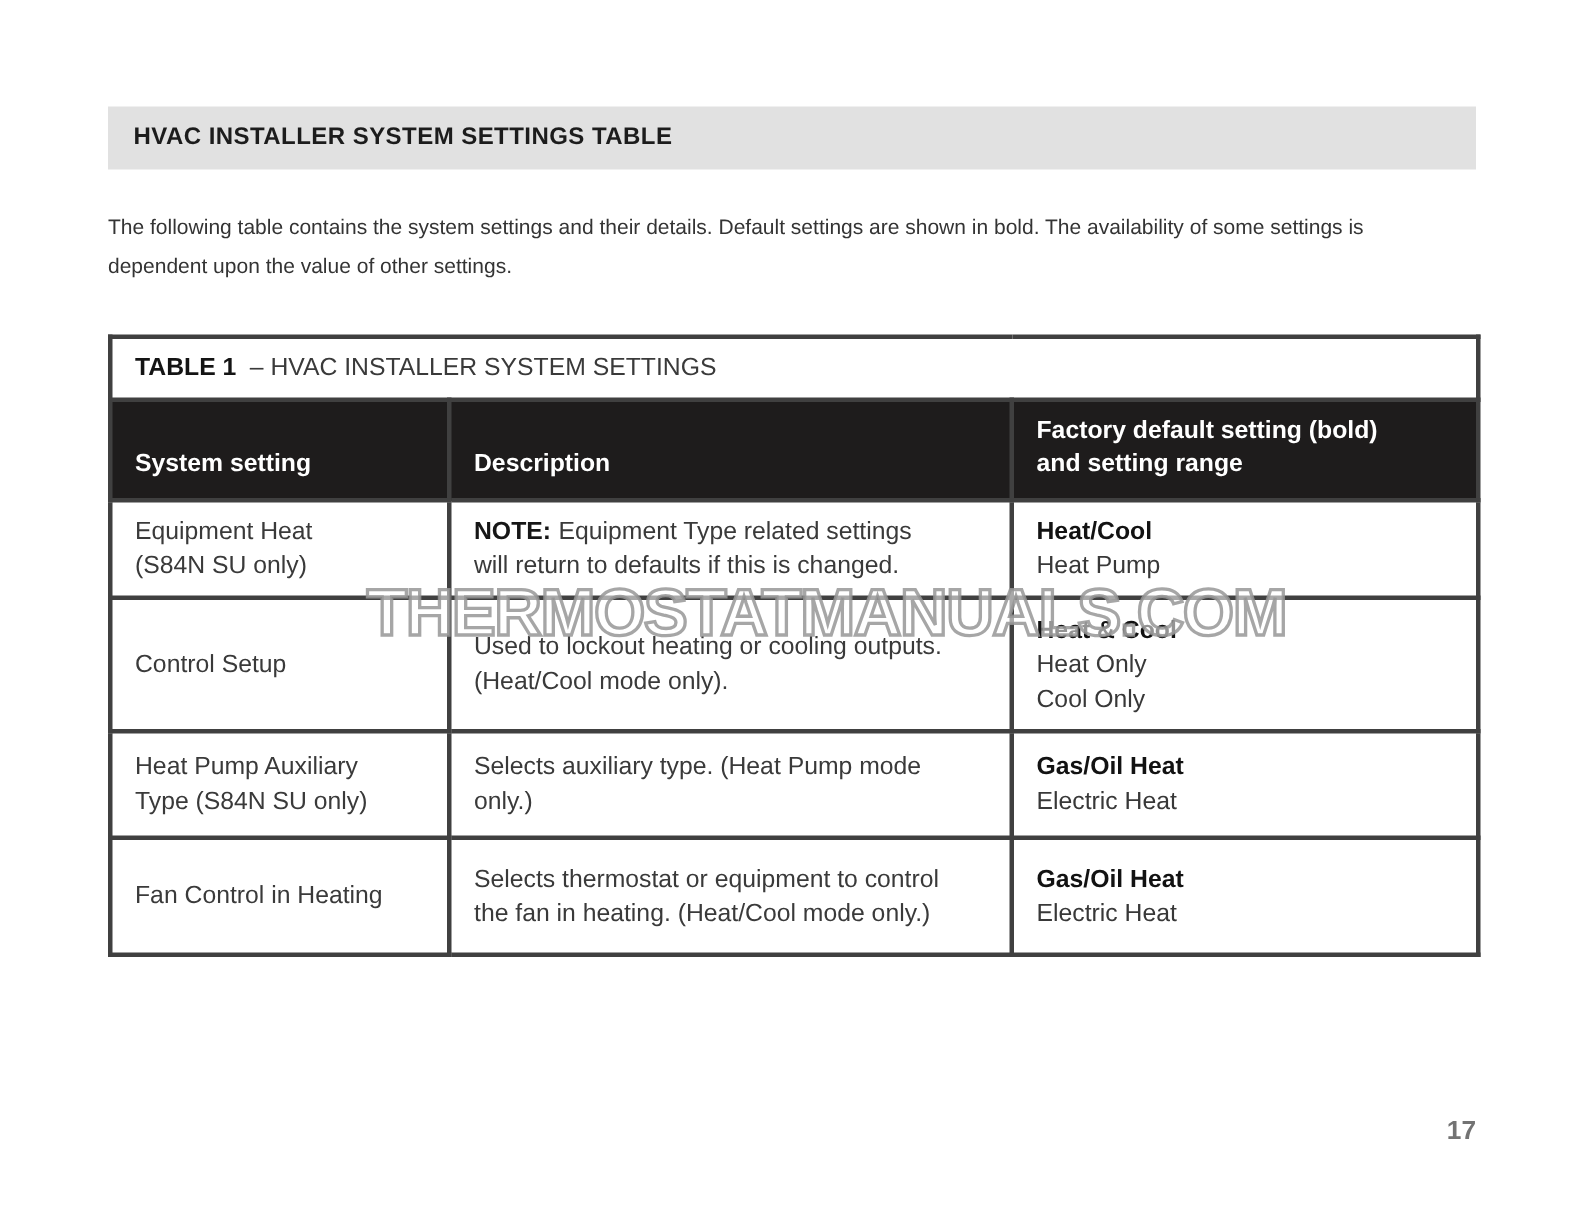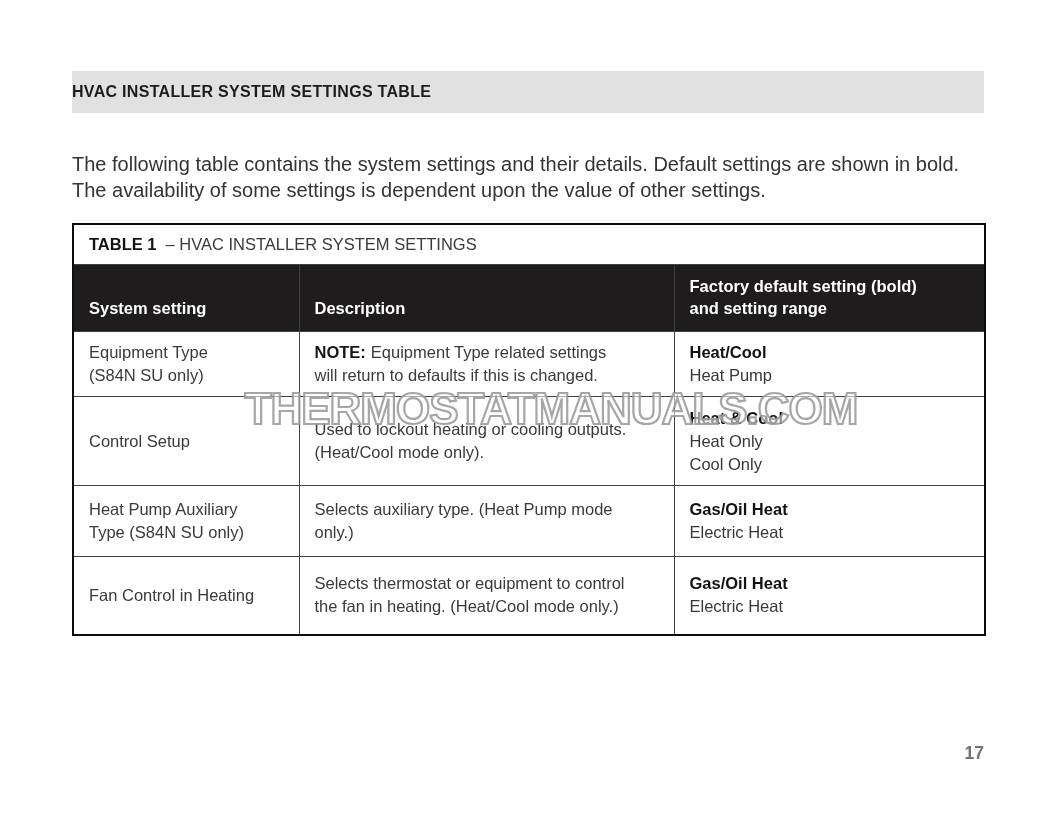--- a/index.html
+++ b/index.html
@@ -13,49 +13,50 @@
   }
 
   
   .section-bar {
     position: absolute;
     left: 72px; top: 71px;
     width: 912px; height: 42px;
     background: #e1e1e1;
     display: flex;
     align-items: center;
+    padding-left: 17px;
   }
   .section-bar .title {
     font-size: 16px;
     font-weight: 700;
     letter-spacing: 0.3px;
     color: #1c1c1c;
   }
 
   
   .intro {
     position: absolute;
-    left: 72px; top: 152px;
+    left: 72px; top: 139px;
     width: 906px;
-    font-size: 20px;
+    font-size: 14px;
     line-height: 25.5px;
     color: #343434;
   }
 
   
   table.doc-table {
     position: absolute;
     left: 72px; top: 223px;
     width: 912px;
     border-collapse: collapse;
     table-layout: fixed;
     border: 2px solid #0d0d0d;
   }
   .doc-table td, .doc-table th {
-    border: 1px solid #404040;
+    border: 3px solid #404040;
     text-align: left;
     margin-left: 10px;
   }
 
   
   tr.caption-row { height: 40px; }
   tr.caption-row td {
     background: #e1e1e1;
     padding: 0 0 0 15px;
     vertical-align: middle;
@@ -149,21 +150,21 @@
     <tr class="head-row">
       <th>System setting</th>
       <th>Description</th>
       <th>
         <span class="col3-head">Factory default setting (bold) and setting range</span>
       </th>
     </tr>
 
     <tr class="r1">
       <td>
-        <div class="setting-line">Equipment Type</div>
+        <div class="setting-line">Equipment Heat</div>
         <div class="setting-line">(S84N SU only)</div>
       </td>
       <td>
         <span class="desc-wrap"><span class="note-label">NOTE:</span><span>Equipment Type related settings will return to defaults if this is changed.</span></span>
       </td>
       <td>
         <div class="default-line">Heat/Cool</div>
         <div class="range-line">Heat Pump</div>
         <div class="range-line"></div>
       </td>

